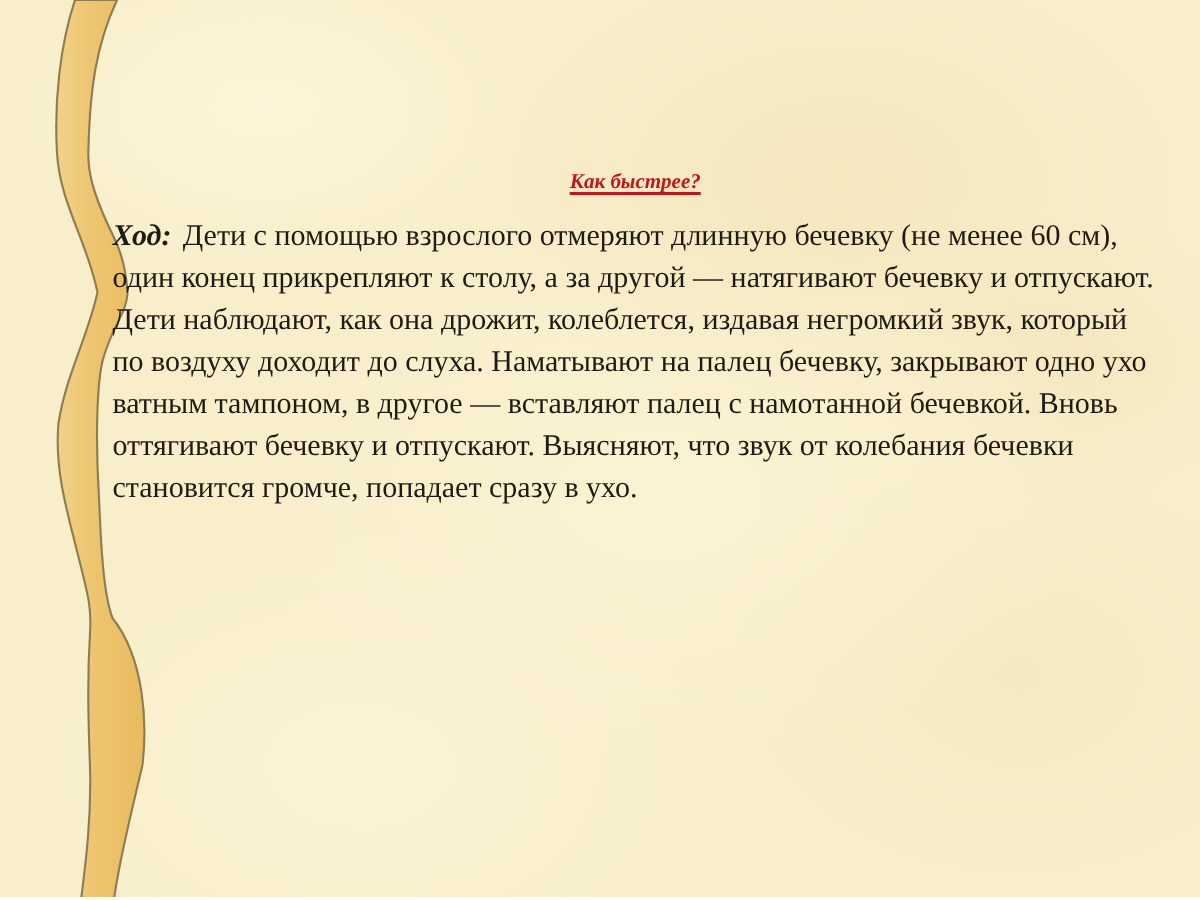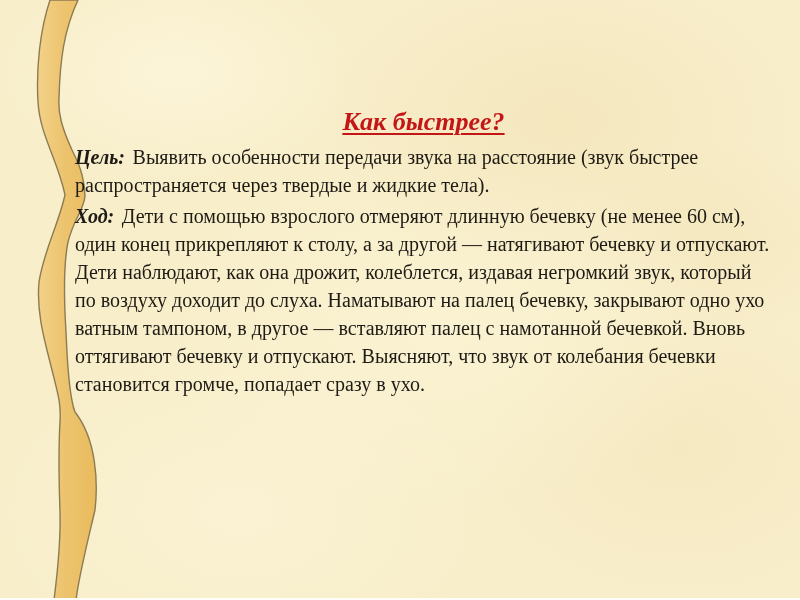--- a/index.html
+++ b/index.html
@@ -39,21 +39,21 @@
     position: absolute;
     left: 75px;
     top: 108px;
     width: 697px;
     color: var(--text-color, #1e1a14);
     font-size: 20px;
     line-height: 28px;
   }
   .title {
     text-align: center;
-    font-size: 26px;
+    font-size: 14px;
     font-weight: bold;
     font-style: italic;
     color: var(--title-color, #c41616);
     text-decoration: underline;
     text-decoration-thickness: 2px;
     text-underline-offset: 3px;
     margin: 0 0 7px 0;
     line-height: 28px;
   }
   .section {
@@ -107,20 +107,19 @@
          C74,218 84,210 85,196
          C84,174 78,162 72,150
          C62,128 58,114 59,98
          C60,60 64,30 78,0
          Z" fill="url(#goldGrad)" stroke="#8d7b52" stroke-width="1.4" stroke-linejoin="round"></path>
   </svg>
 
   <div class="content">
     <h1 class="title">Как быстрее?</h1>
 
-    <p class="section"><span class="section-lead">Цель:</span><span class="section-body gap-sm">Выявить особенности передачи звука на расстояние (звук быстрее распространяется через твердые и жидкие тела).</span></p>
 
 
     <p class="section"><span class="section-lead">Ход:</span><span class="section-body gap-sm">Дети с помощью взрослого отмеряют длинную бечевку (не менее 60 см), один конец прикрепляют к столу, а за другой — натягивают бечевку и отпускают. Дети наблюдают, как она дрожит, колеблется, издавая негромкий звук, который по воздуху доходит до слуха. Наматывают на палец бечевку, закрывают одно ухо ватным тампоном, в другое — вставляют палец с намотанной бечевкой. Вновь оттягивают бечевку и отпускают. Выясняют, что звук от колебания бечевки становится громче, попадает сразу в ухо.</span></p>
   </div>
 
   <div class="bottom-edge"></div>
 </div>
 
 </body></html>

